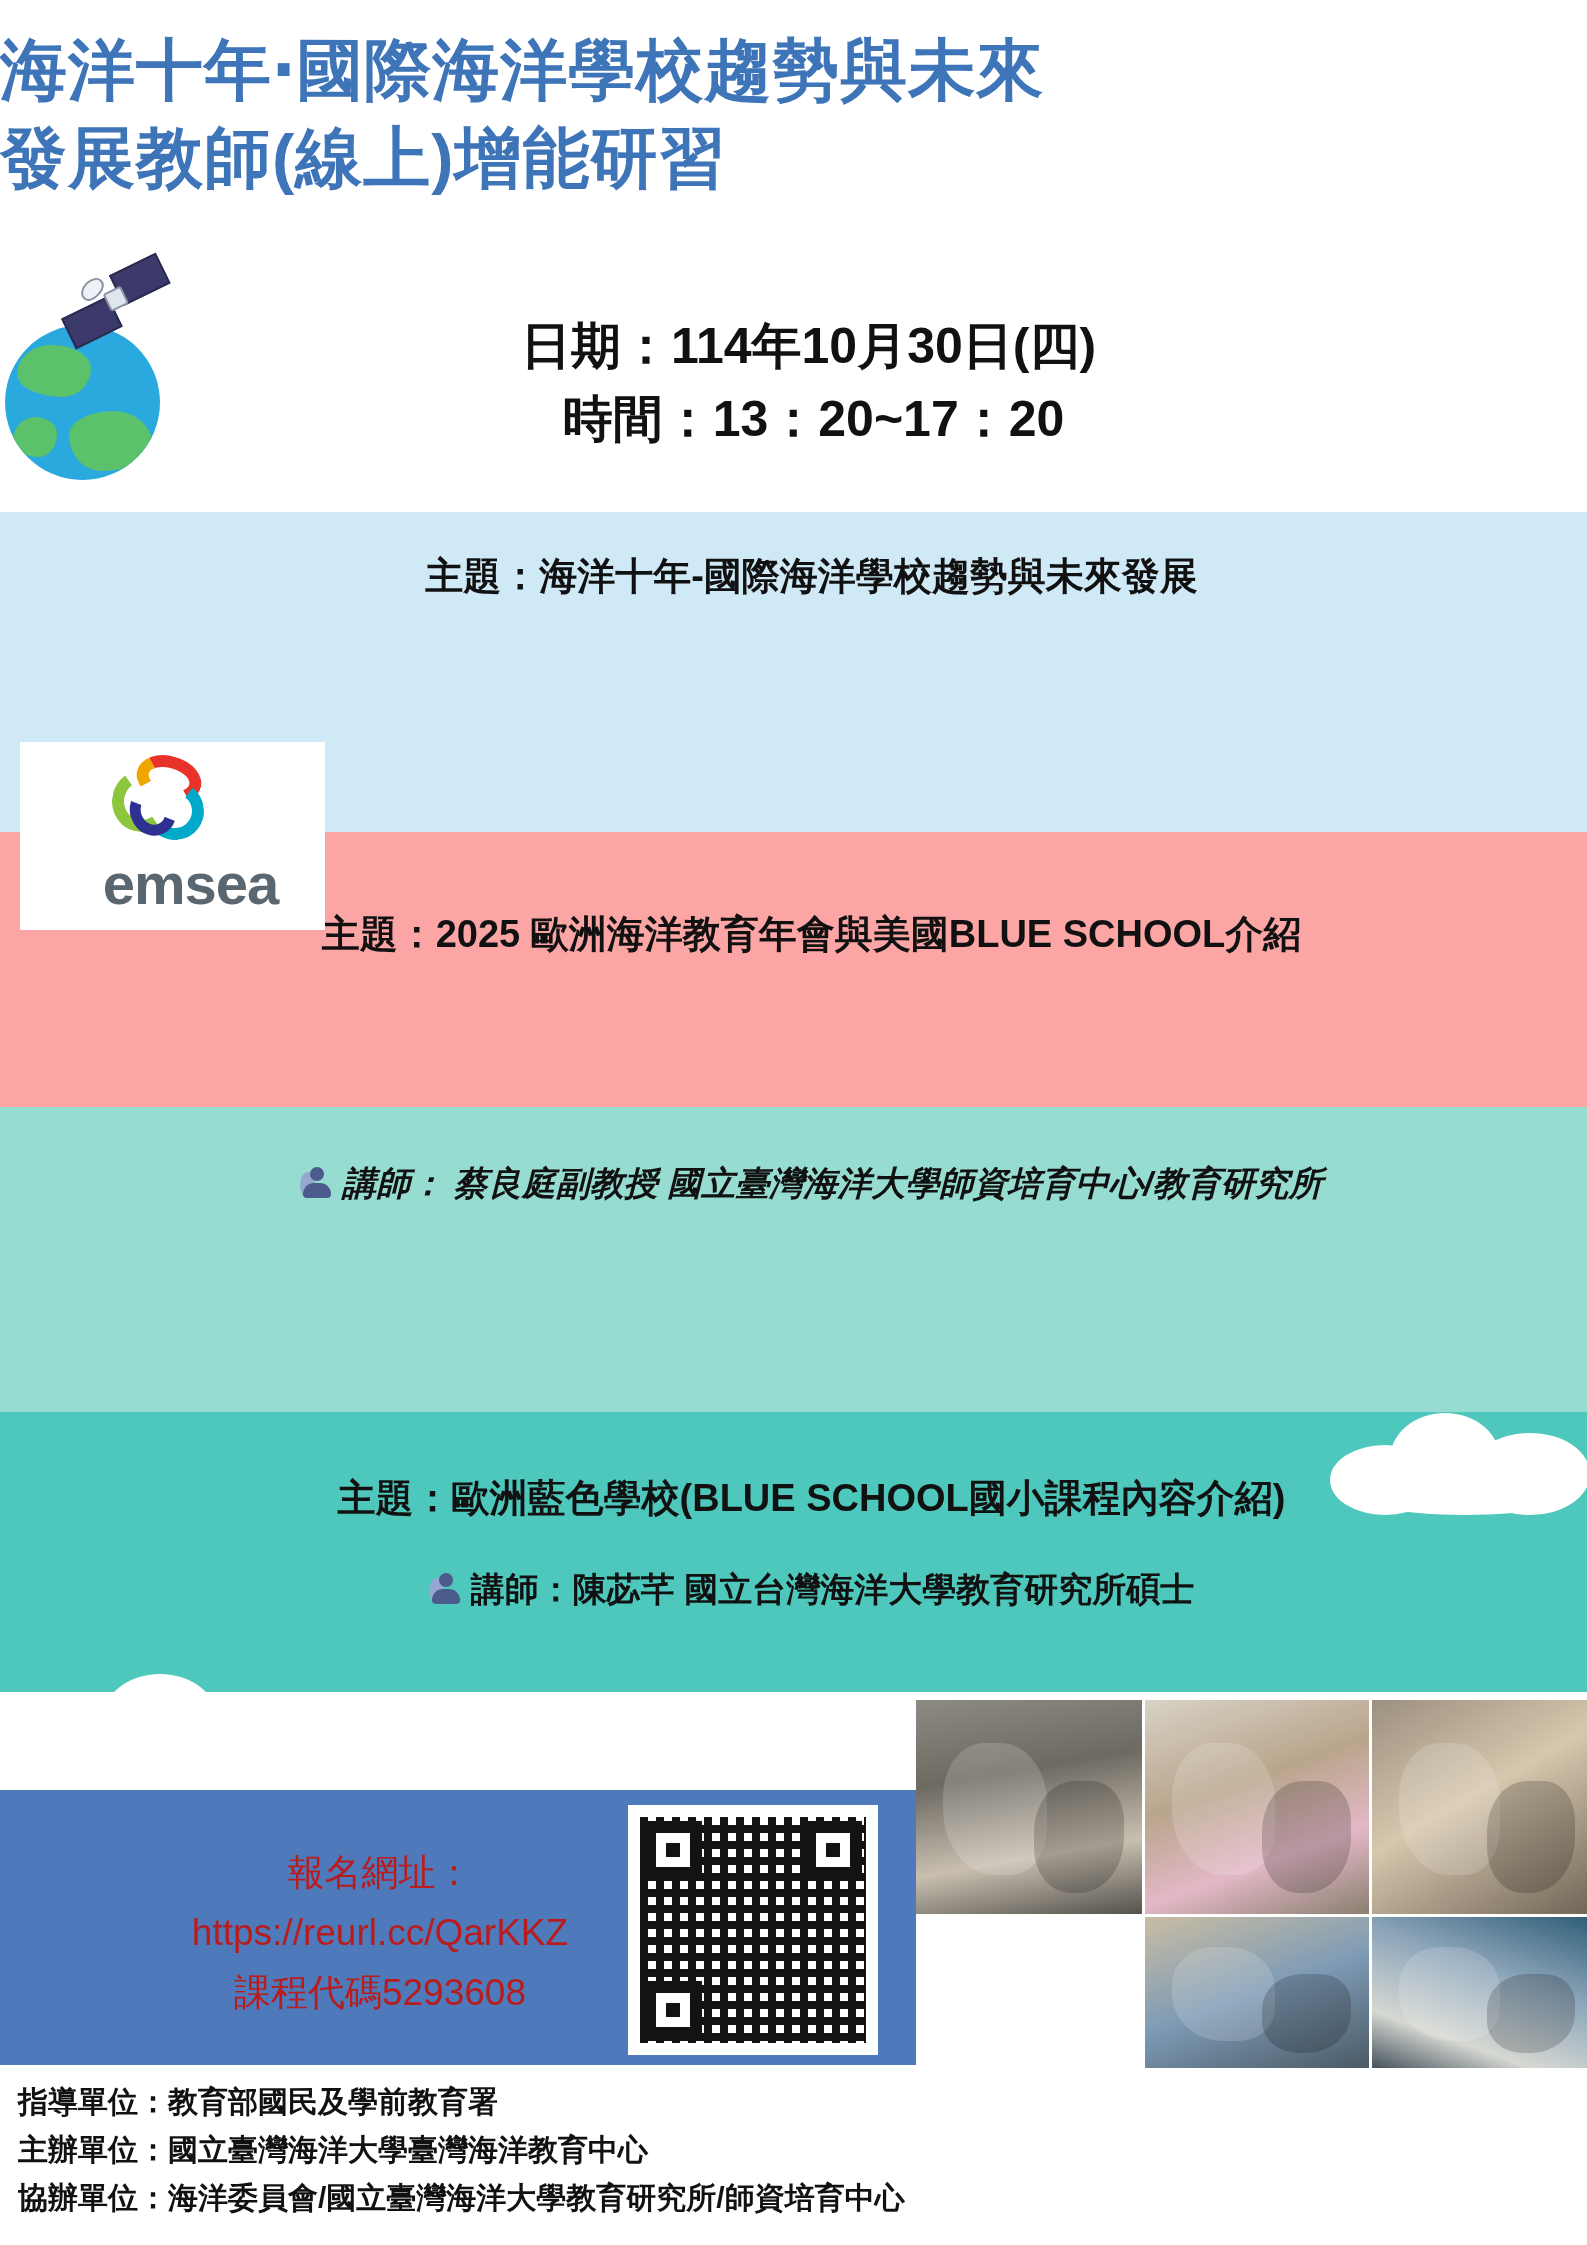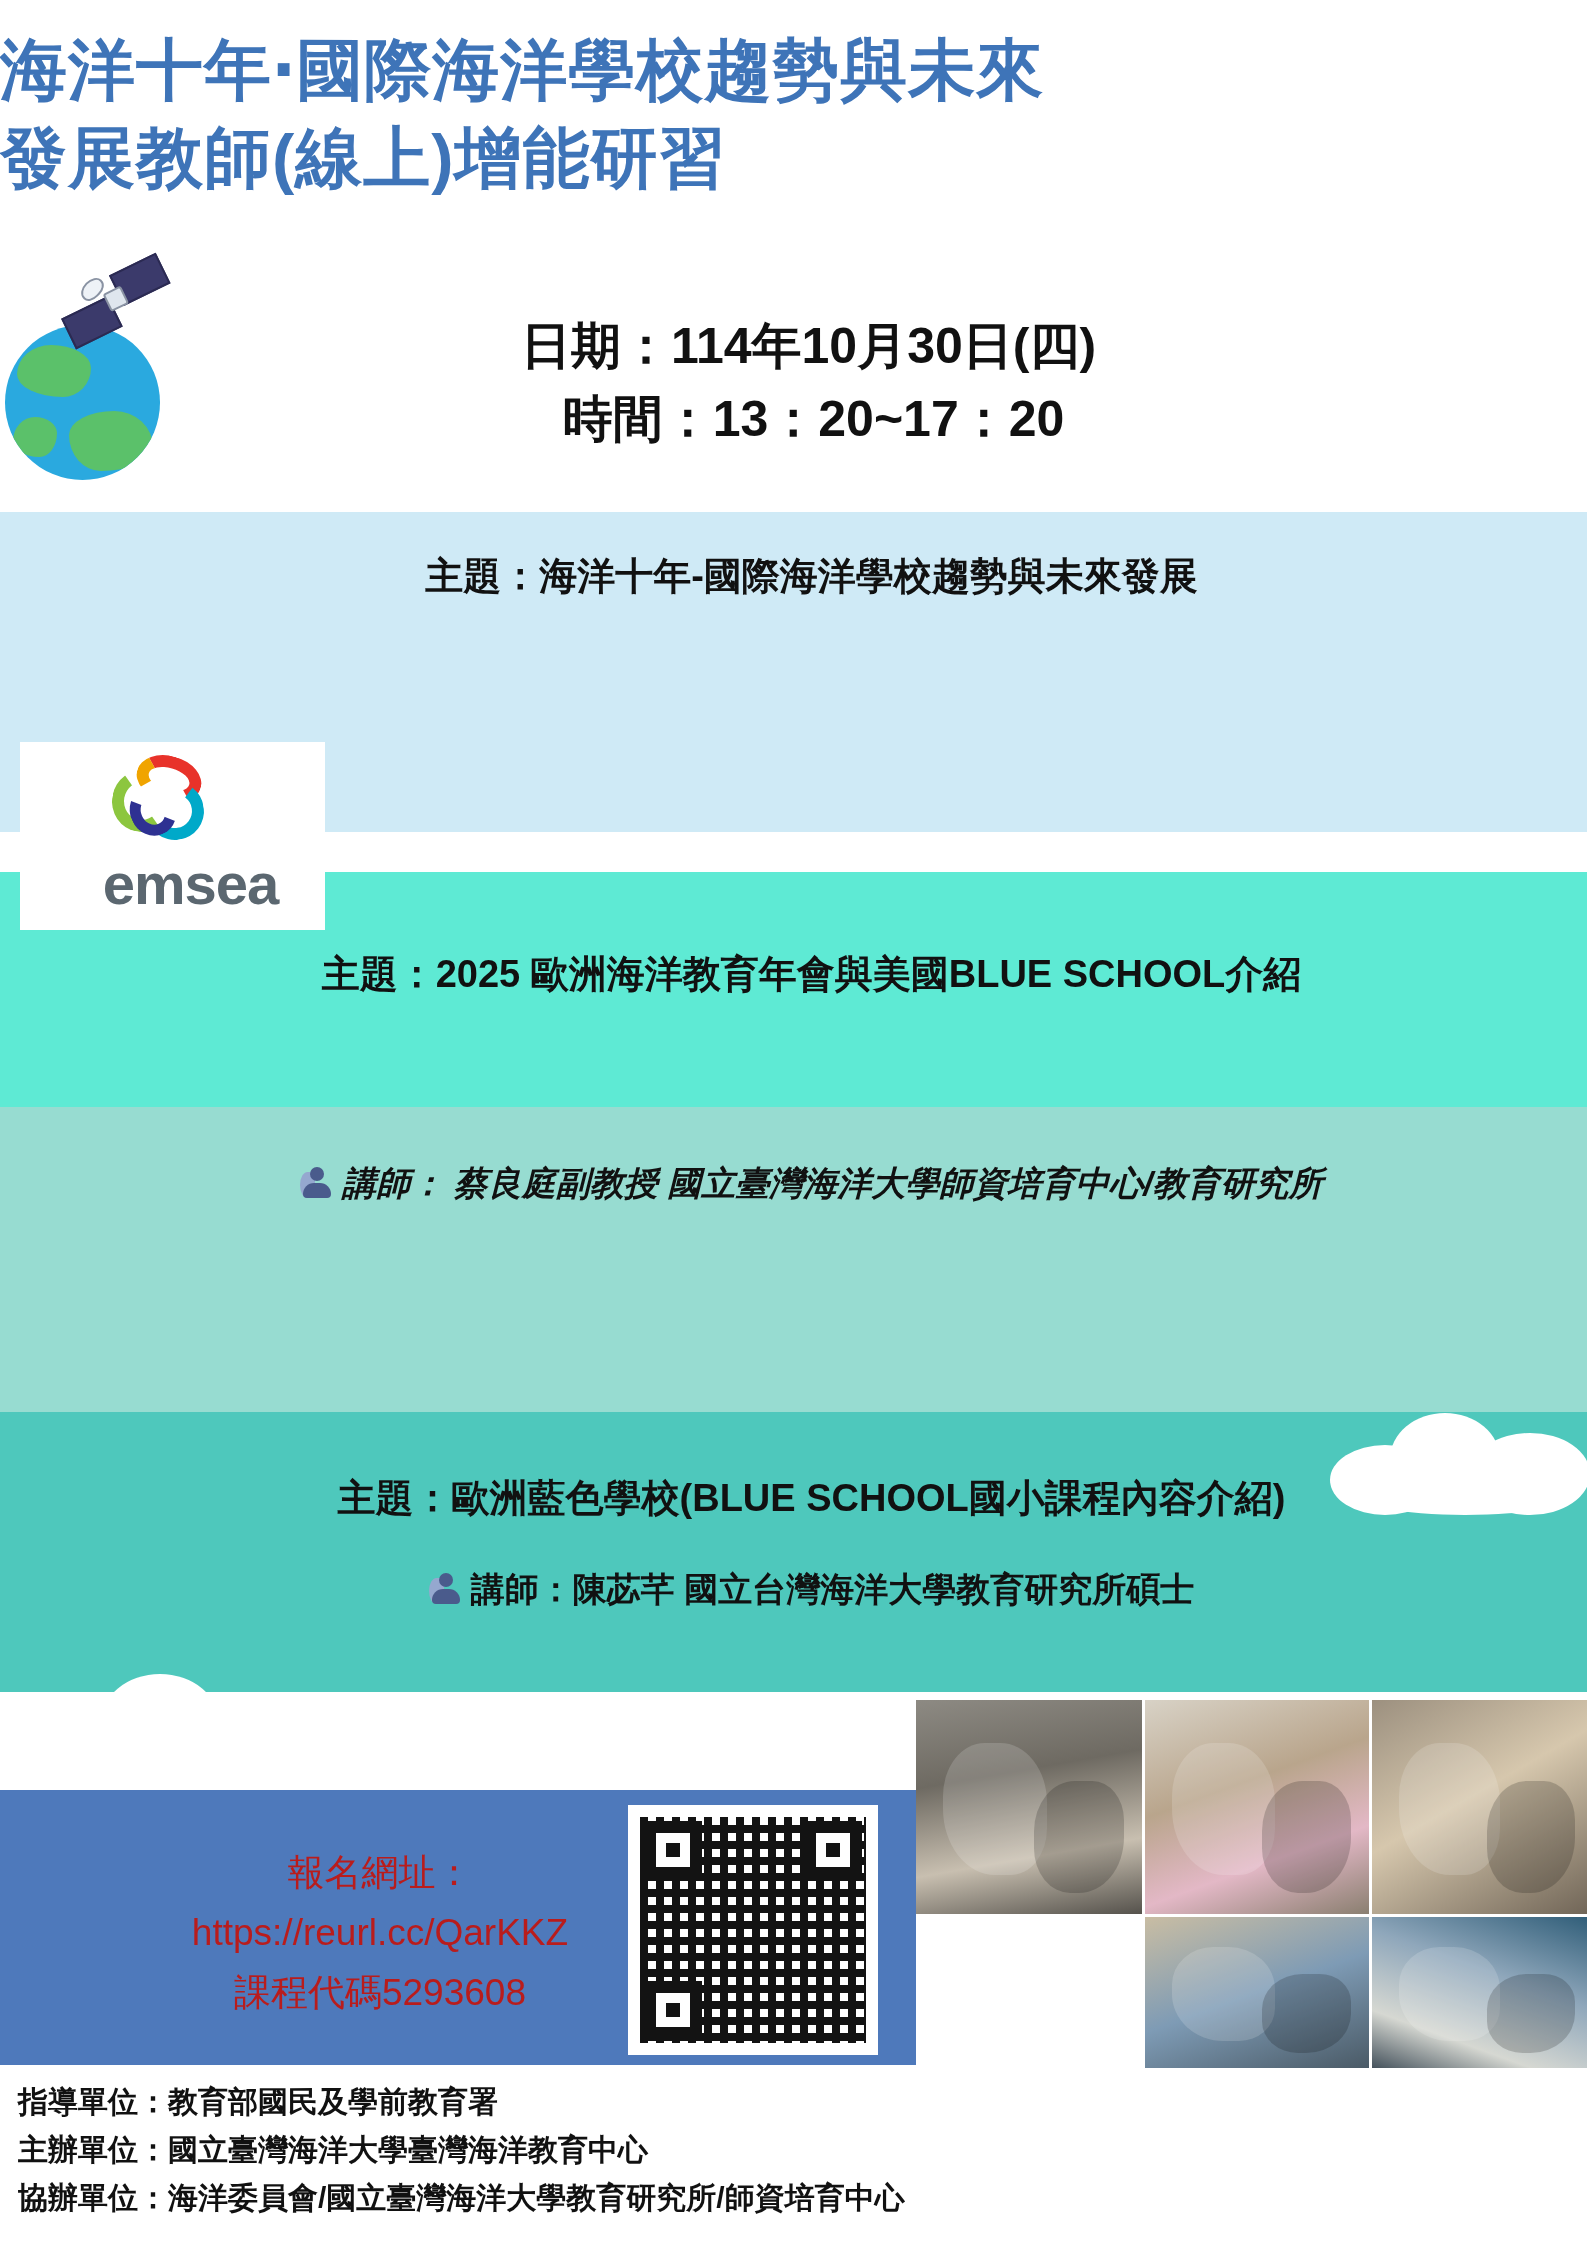--- a/index.html
+++ b/index.html
@@ -158,21 +158,21 @@
   .person-icon .shadow {
     position: absolute;
     left: 0px; top: 6px;
     width: 15px; height: 26px;
     border-radius: 50% 0 0 50%;
     background: #95a8cf;
   }
 
   .session1 { top: 512px; height: 320px; background: #cfeaf6; }
   .session1 .s-topic { padding-top: 40px; }
-  .session2 { top: 872px; height: 275px; background: #5eead4; }
+  .session2 { top: 832px; height: 275px; background: #fca5a5; }
   .session2 .s-topic { padding-top: 78px; font-size: 38px; }
   .session3 { top: 1107px; height: 305px; background: #97dcd1; }
   .session3 .s-topic { padding-top: 70px; }
   .session3 .s-speaker { margin-top: 52px; font-style: italic; }
   .session4 { top: 1412px; height: 280px; background: #4ec8bc; }
   .session4 .s-topic { padding-top: 62px; }
   .session4 .s-speaker { margin-top: 42px; }
 
   
   .emsea-logo {

